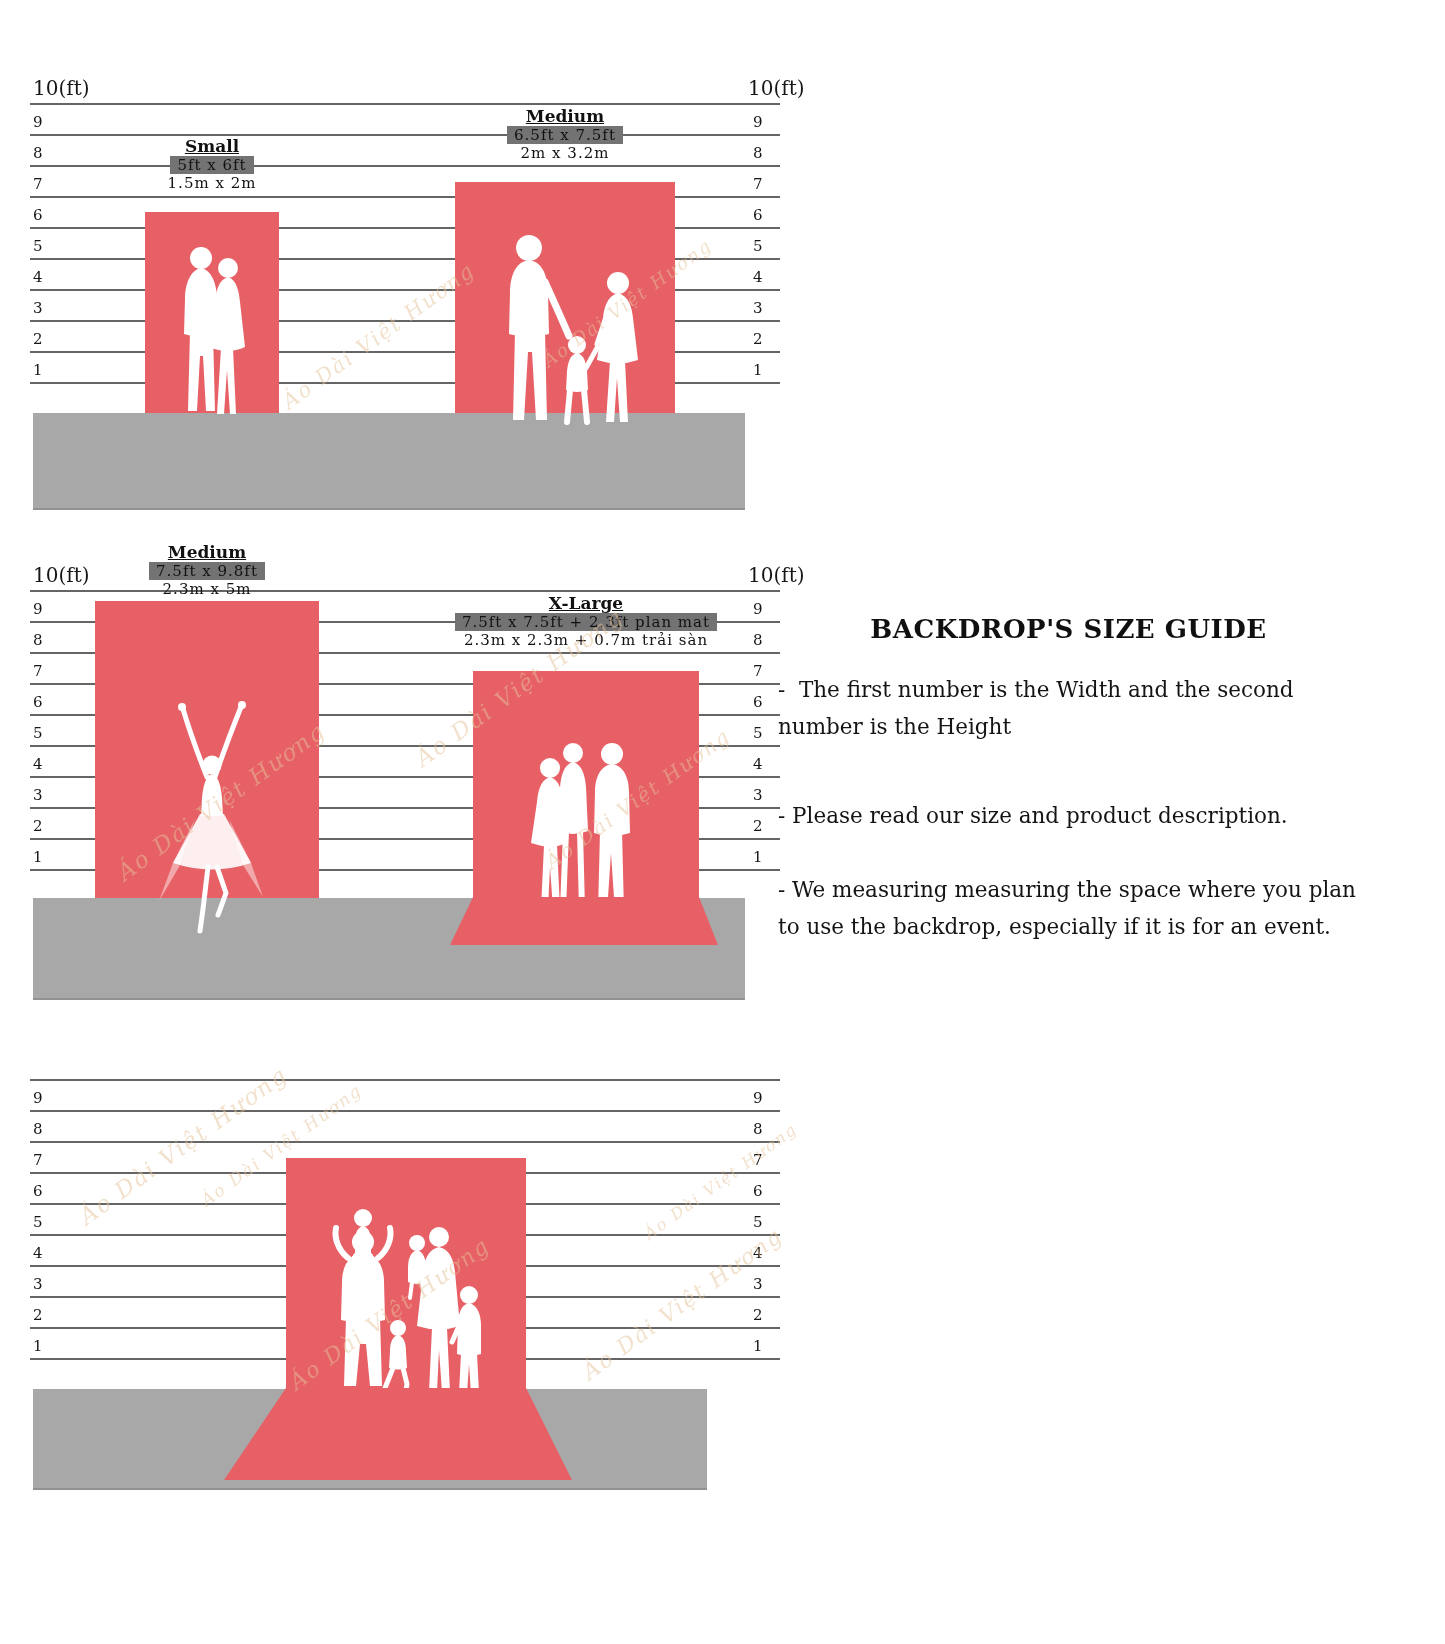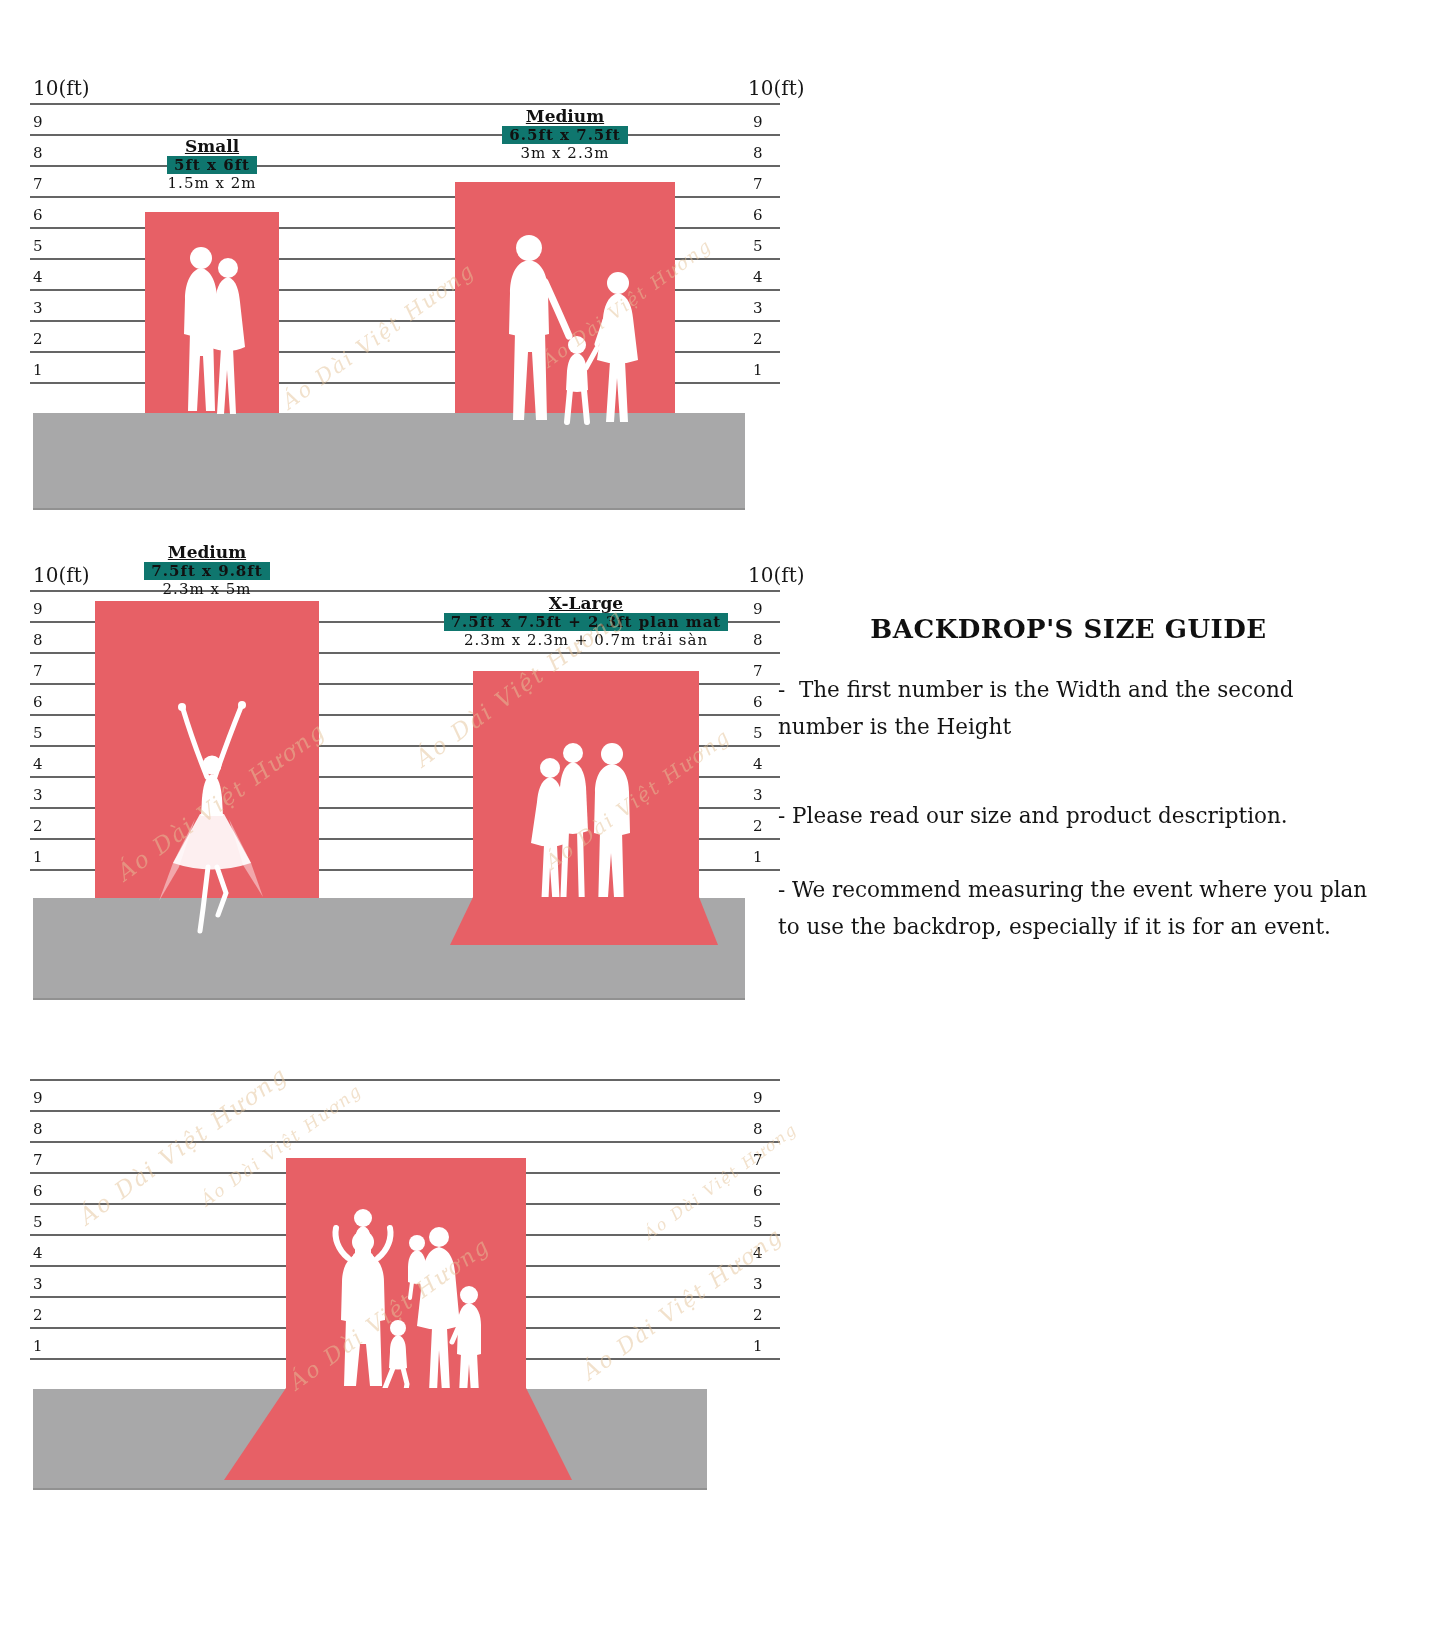--- a/index.html
+++ b/index.html
@@ -23,21 +23,21 @@
   .mat{position:absolute;background:#e76066;z-index:2;}
   #mat-xlarge{left:450px;top:897px;width:268px;height:48px;
     clip-path:polygon(8.6% 0,92.9% 0,100% 100%,0 100%);}
   #mat-2xl{left:224px;top:1388px;width:348px;height:92px;
     clip-path:polygon(17.8% 0,86.8% 0,100% 100%,0 100%);}
   
   .size-label{position:absolute;z-index:10;text-align:center;}
   .size-label .row{display:block;}
   .size-label .name{font-weight:bold;font-size:17px;height:20px;line-height:20px;color:#111;text-decoration:underline;}
   .size-label .imperial,.size-label .metric{font-size:15px;height:18px;line-height:18px;letter-spacing:1px;color:#111;}
-  .size-label .imperial span{display:inline-block;background:#0f766e;padding:0 7px;font-weight:bold;}
+  .size-label .imperial span{display:inline-block;background:#737373;padding:0 7px;}
   .size-label .metric span{display:inline-block;padding:0 7px;}
   #label-small{left:92px;top:136px;width:240px;}
   #label-medium{left:435px;top:106px;width:260px;}
   #label-large{left:87px;top:542px;width:240px;}
   #label-xlarge{left:406px;top:593px;width:360px;}
   #label-2xl{left:226px;top:1082px;width:360px;}
   #bd-small{left:145px;top:212px;width:134px;height:201px;}
   #bd-medium{left:455px;top:182px;width:220px;height:231px;}
   #bd-large{left:95px;top:601px;width:224px;height:297px;}
   #bd-xlarge{left:473px;top:671px;width:226px;height:227px;}
@@ -239,21 +239,21 @@
   <div class="mat" id="mat-2xl"></div>
 
   <div class="size-label" id="label-small">
     <span class="row name">Small</span>
     <span class="row imperial"><span>5ft x 6ft</span></span>
     <span class="row metric"><span>1.5m x 2m</span></span>
   </div>
   <div class="size-label" id="label-medium">
     <span class="row name">Medium</span>
     <span class="row imperial"><span>6.5ft x 7.5ft</span></span>
-    <span class="row metric"><span>3m x 2.3m</span></span>
+    <span class="row metric"><span>2m x 3.2m</span></span>
   </div>
   <div class="size-label" id="label-large">
     <span class="row name">Medium</span>
     <span class="row imperial"><span>7.5ft x 9.8ft</span></span>
     <span class="row metric"><span>2.3m x 5m</span></span>
   </div>
   <div class="size-label" id="label-xlarge">
     <span class="row name">X-Large</span>
     <span class="row imperial"><span>7.5ft x 7.5ft + 2.3ft plan mat</span></span>
     <span class="row metric"><span>2.3m x 2.3m + 0.7m trải sàn</span></span>
@@ -262,21 +262,21 @@
   <div id="info">
     <div class="info-title">BACKDROP'S SIZE GUIDE</div>
     <div class="bullet b1">
       <span class="bline">-  The first number is the Width and the second</span>
       <span class="bline">number is the Height</span>
     </div>
     <div class="bullet b2">
       <span class="bline">- Please read our size and product description.</span>
     </div>
     <div class="bullet b3">
-      <span class="bline">- We recommend measuring the event where you plan</span>
+      <span class="bline">- We measuring measuring the space where you plan</span>
       <span class="bline">to use the backdrop, especially if it is for an event.</span>
     </div>
   </div>
 
   <div id="wms">
       <div class="wm" style="left: 285px; top: 392px; font-size: 21px; opacity: 0.5;">Áo Dài Việt Hương</div>
       <div class="wm" style="left: 545px; top: 352px; font-size: 18px; opacity: 0.5;">Áo Dài Việt Hương</div>
       <div class="wm" style="left: 120px; top: 862px; font-size: 23px; opacity: 0.5;">Áo Dài Việt Hương</div>
       <div class="wm" style="left: 418px; top: 748px; font-size: 23px; opacity: 0.5;">Áo Dài Việt Hương</div>
       <div class="wm" style="left: 548px; top: 852px; font-size: 20px; opacity: 0.5;">Áo Dài Việt Hương</div>

